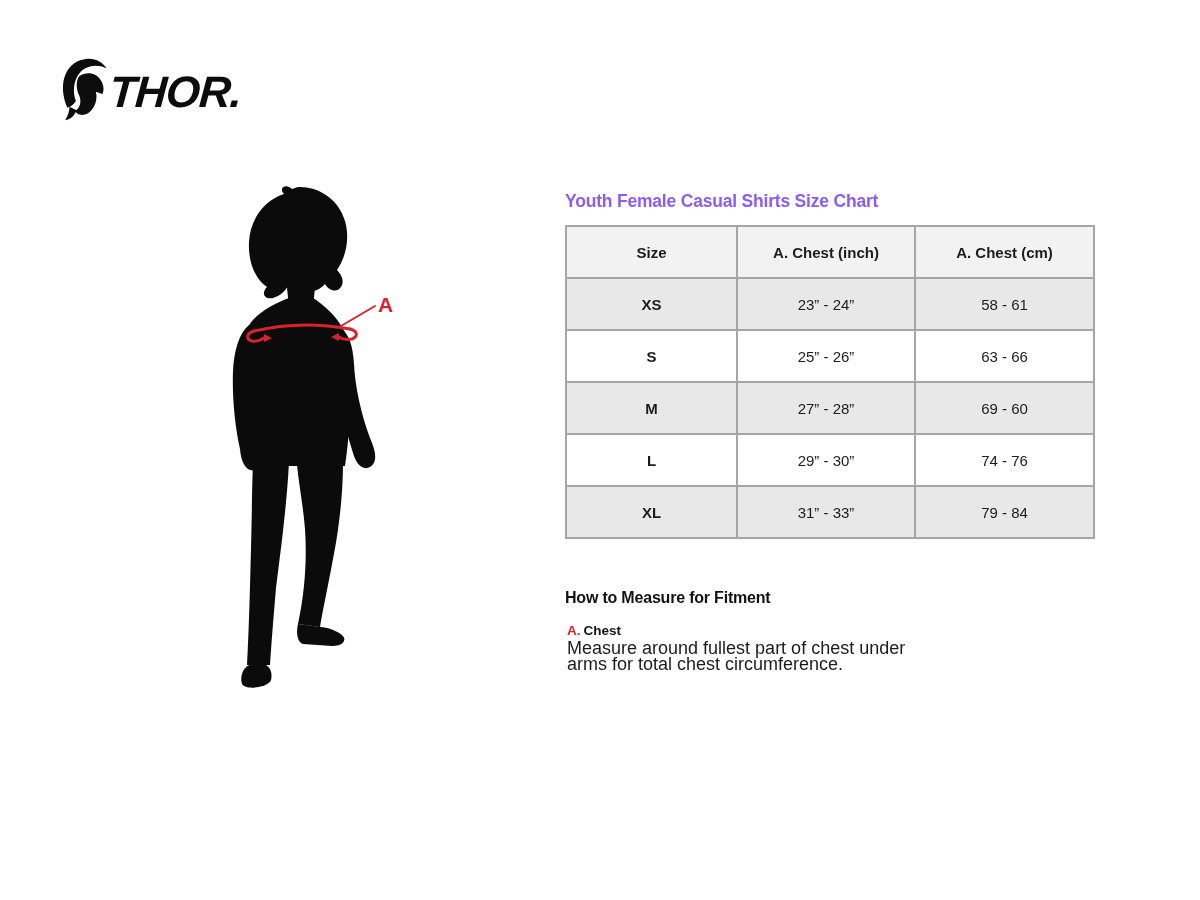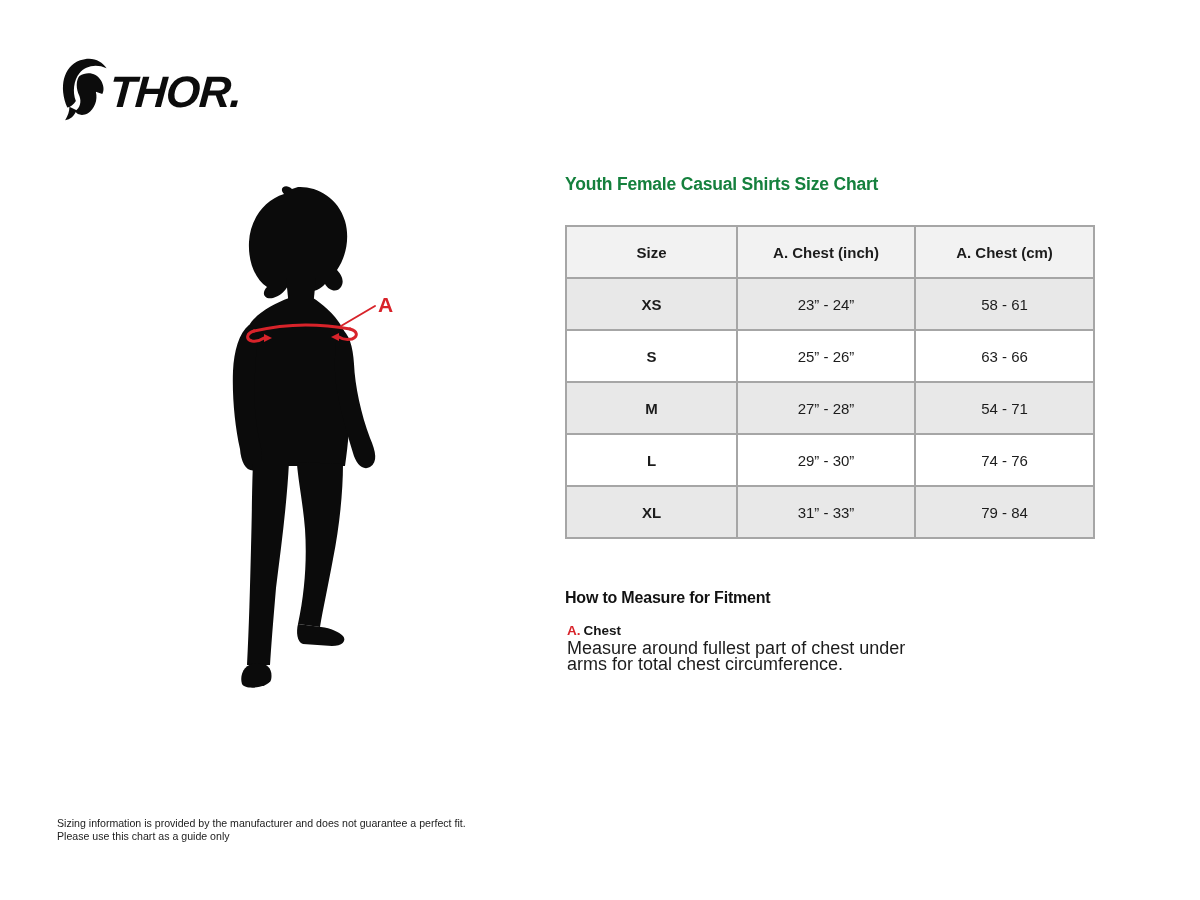--- a/index.html
+++ b/index.html
@@ -15,22 +15,22 @@
     font-size:44px; font-weight:bold; font-style:italic; color:#0c0c0c;
     letter-spacing:-1px; margin-left:3px; margin-top:14px; line-height:1;
     transform:skewX(-4deg); transform-origin:left top;
   }
 
   
   .figure-svg { position:absolute; left:228px; top:183px; width:172px; height:515px; }
 
   
   .chart-title {
-    position:absolute; left:565px; top:174px;
-    font-size:17.5px; font-weight:bold; letter-spacing:-0.2px; color:#15803d;
+    position:absolute; left:565px; top:191px;
+    font-size:17.5px; font-weight:bold; letter-spacing:-0.2px; color:#8b5cf6;
   }
   .size-table {
     position:absolute; left:565px; top:225px;
     border-collapse:collapse; table-layout:fixed; width:528px;
   }
   .size-table th, .size-table td {
     border:2px solid #a6a6a6; text-align:center; vertical-align:middle;
     font-size:15px; color:#1c1c1c; padding:0;
   }
   .size-table th { height:50px; background:#f2f2f2; font-weight:bold; }
@@ -119,21 +119,21 @@
         <td>58 - 61</td>
       </tr>
       <tr class="plain">
         <td class="size-cell">S</td>
         <td>25” - 26”</td>
         <td>63 - 66</td>
       </tr>
       <tr class="shaded">
         <td class="size-cell">M</td>
         <td>27” - 28”</td>
-        <td>54 - 71</td>
+        <td>69 - 60</td>
       </tr>
       <tr class="plain">
         <td class="size-cell">L</td>
         <td>29” - 30”</td>
         <td>74 - 76</td>
       </tr>
       <tr class="shaded">
         <td class="size-cell">XL</td>
         <td>31” - 33”</td>
         <td>79 - 84</td>
@@ -143,18 +143,14 @@
 
   <div class="measure-title">How to Measure for Fitment</div>
   <div class="measure-item">
     <span class="letter">A.</span><span>Chest</span>
   </div>
   <div class="measure-desc">
     <div>Measure around fullest part of chest under</div>
     <div>arms for total chest circumference.</div>
   </div>
 
-  <div class="disclaimer">
-    <div>Sizing information is provided by the manufacturer and does not guarantee a perfect fit.</div>
-    <div>Please use this chart as a guide only</div>
-  </div>
 
 </div>
 
 </body></html>

